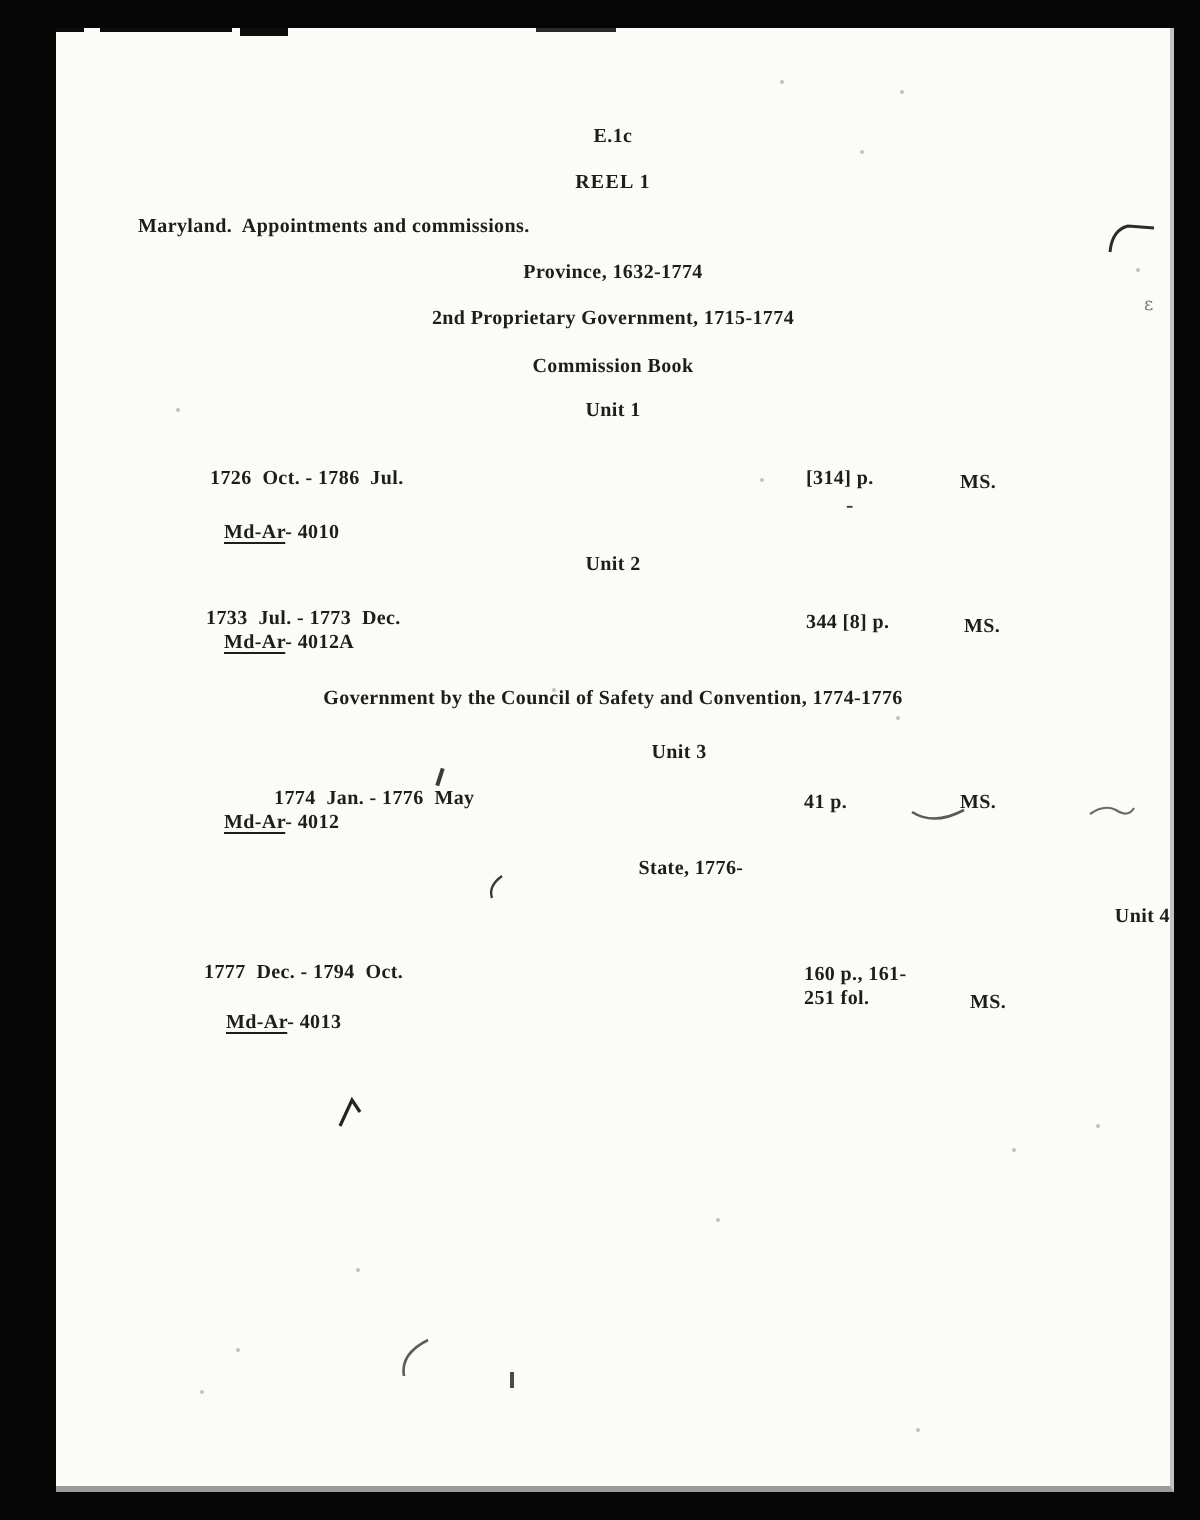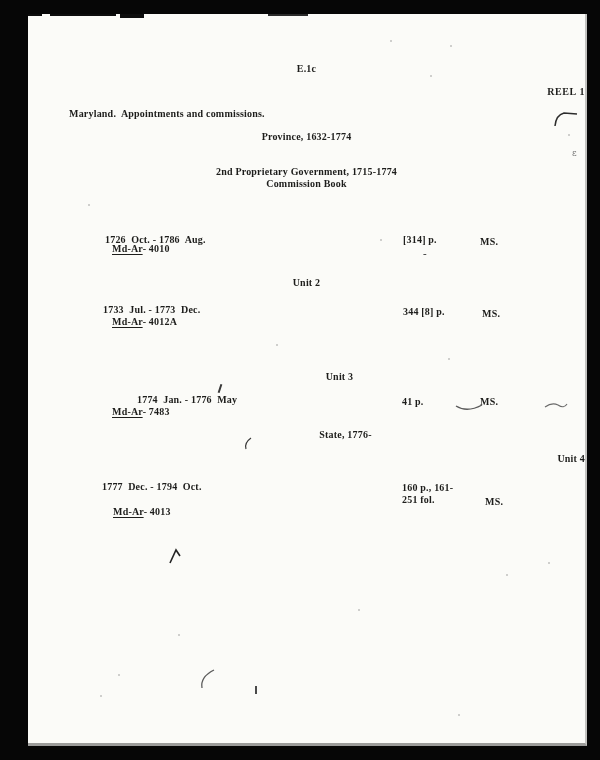--- a/index.html
+++ b/index.html
@@ -43,47 +43,49 @@
 <body>
 
 <div class="page">
 
   <div class="nick" style="left:0; width:14px; height:2px;"></div>
   <div class="nick" style="left:22px; width:66px; height:2px;"></div>
   <div class="nick" style="left:92px; width:24px; height:4px;"></div>
   <div class="nick" style="left:240px; width:40px; height:2px; background:#2a2a2a;"></div>
 
   <div class="t center" style="top:48px;">E.1c</div>
-  <div class="t center" style="top:71px; letter-spacing:0.6px;text-align:right;">REEL 1</div>
+  <div class="t center" style="top:71px; letter-spacing:0.6px;">REEL 1</div>
   <div class="t" style="left:41px; top:93px;">Maryland.  Appointments and commissions.</div>
   <div class="t center" style="top:116px;">Province, 1632-1774</div>
-  <div class="t center" style="top:139px;margin-top:12px;">2nd Proprietary Government, 1715-1774</div>
+  <div class="t center" style="top:139px;">2nd Proprietary Government, 1715-1774</div>
   <div class="t center" style="top:163px;">Commission Book</div>
 
+  <div class="t center" style="top:185px;">Unit 1</div>
   <div>
-    <div class="t" style="left:77px; top:219px;">1726  Oct. - 1786  Aug.</div>
-    <div class="t" style="left:84px; top:228px;"><span class="u">Md-Ar</span><span>- 4010</span></div>
+    <div class="t" style="left:77px; top:219px;">1726  Oct. - 1786  Jul.</div>
+    <div class="t" style="left:84px; top:246px;"><span class="u">Md-Ar</span><span>- 4010</span></div>
     <div class="t" style="left:375px; top:219px;">[314] p.</div>
     <div class="t" style="left:452px; top:221px;">MS.</div>
     <div class="dash" style="left:395px; top:233px;">-</div>
   </div>
 
   <div class="t center" style="top:262px;">Unit 2</div>
   <div>
     <div class="t" style="left:75px; top:289px;">1733  Jul. - 1773  Dec.</div>
     <div class="t" style="left:84px; top:301px;"><span class="u">Md-Ar</span><span>- 4012A</span></div>
     <div class="t" style="left:375px; top:291px;">344 [8] p.</div>
     <div class="t" style="left:454px; top:293px;">MS.</div>
   </div>
 
+  <div class="t center" style="top:329px;">Government by the Council of Safety and Convention, 1774-1776</div>
 
   <div class="t center" style="top:356px;padding-left:33px;">Unit 3</div>
   <div>
     <div class="t" style="left:74px; top:379px;margin-left:35px;">1774  Jan. - 1776  May</div>
-    <div class="t" style="left:84px; top:391px;"><span class="u">Md-Ar</span><span>- 7483</span></div>
+    <div class="t" style="left:84px; top:391px;"><span class="u">Md-Ar</span><span>- 4012</span></div>
     <div class="t" style="left:374px; top:381px;">41 p.</div>
     <div class="t" style="left:452px; top:381px;">MS.</div>
     <div class="slash-mark" style="left:191px; top:370px;"></div>
     <svg class="mark" style="left:427px; top:389px;" width="28" height="10">
       <path d="M1 3 Q12 10 27 2" fill="none" stroke="#5a5a5a" stroke-width="1.3"></path>
     </svg>
     <svg class="mark" style="left:516px; top:387px;" width="24" height="10">
       <path d="M1 6 Q8 1 14 4 Q20 8 23 3" fill="none" stroke="#6a6a6a" stroke-width="1.1"></path>
     </svg>
   </div>

